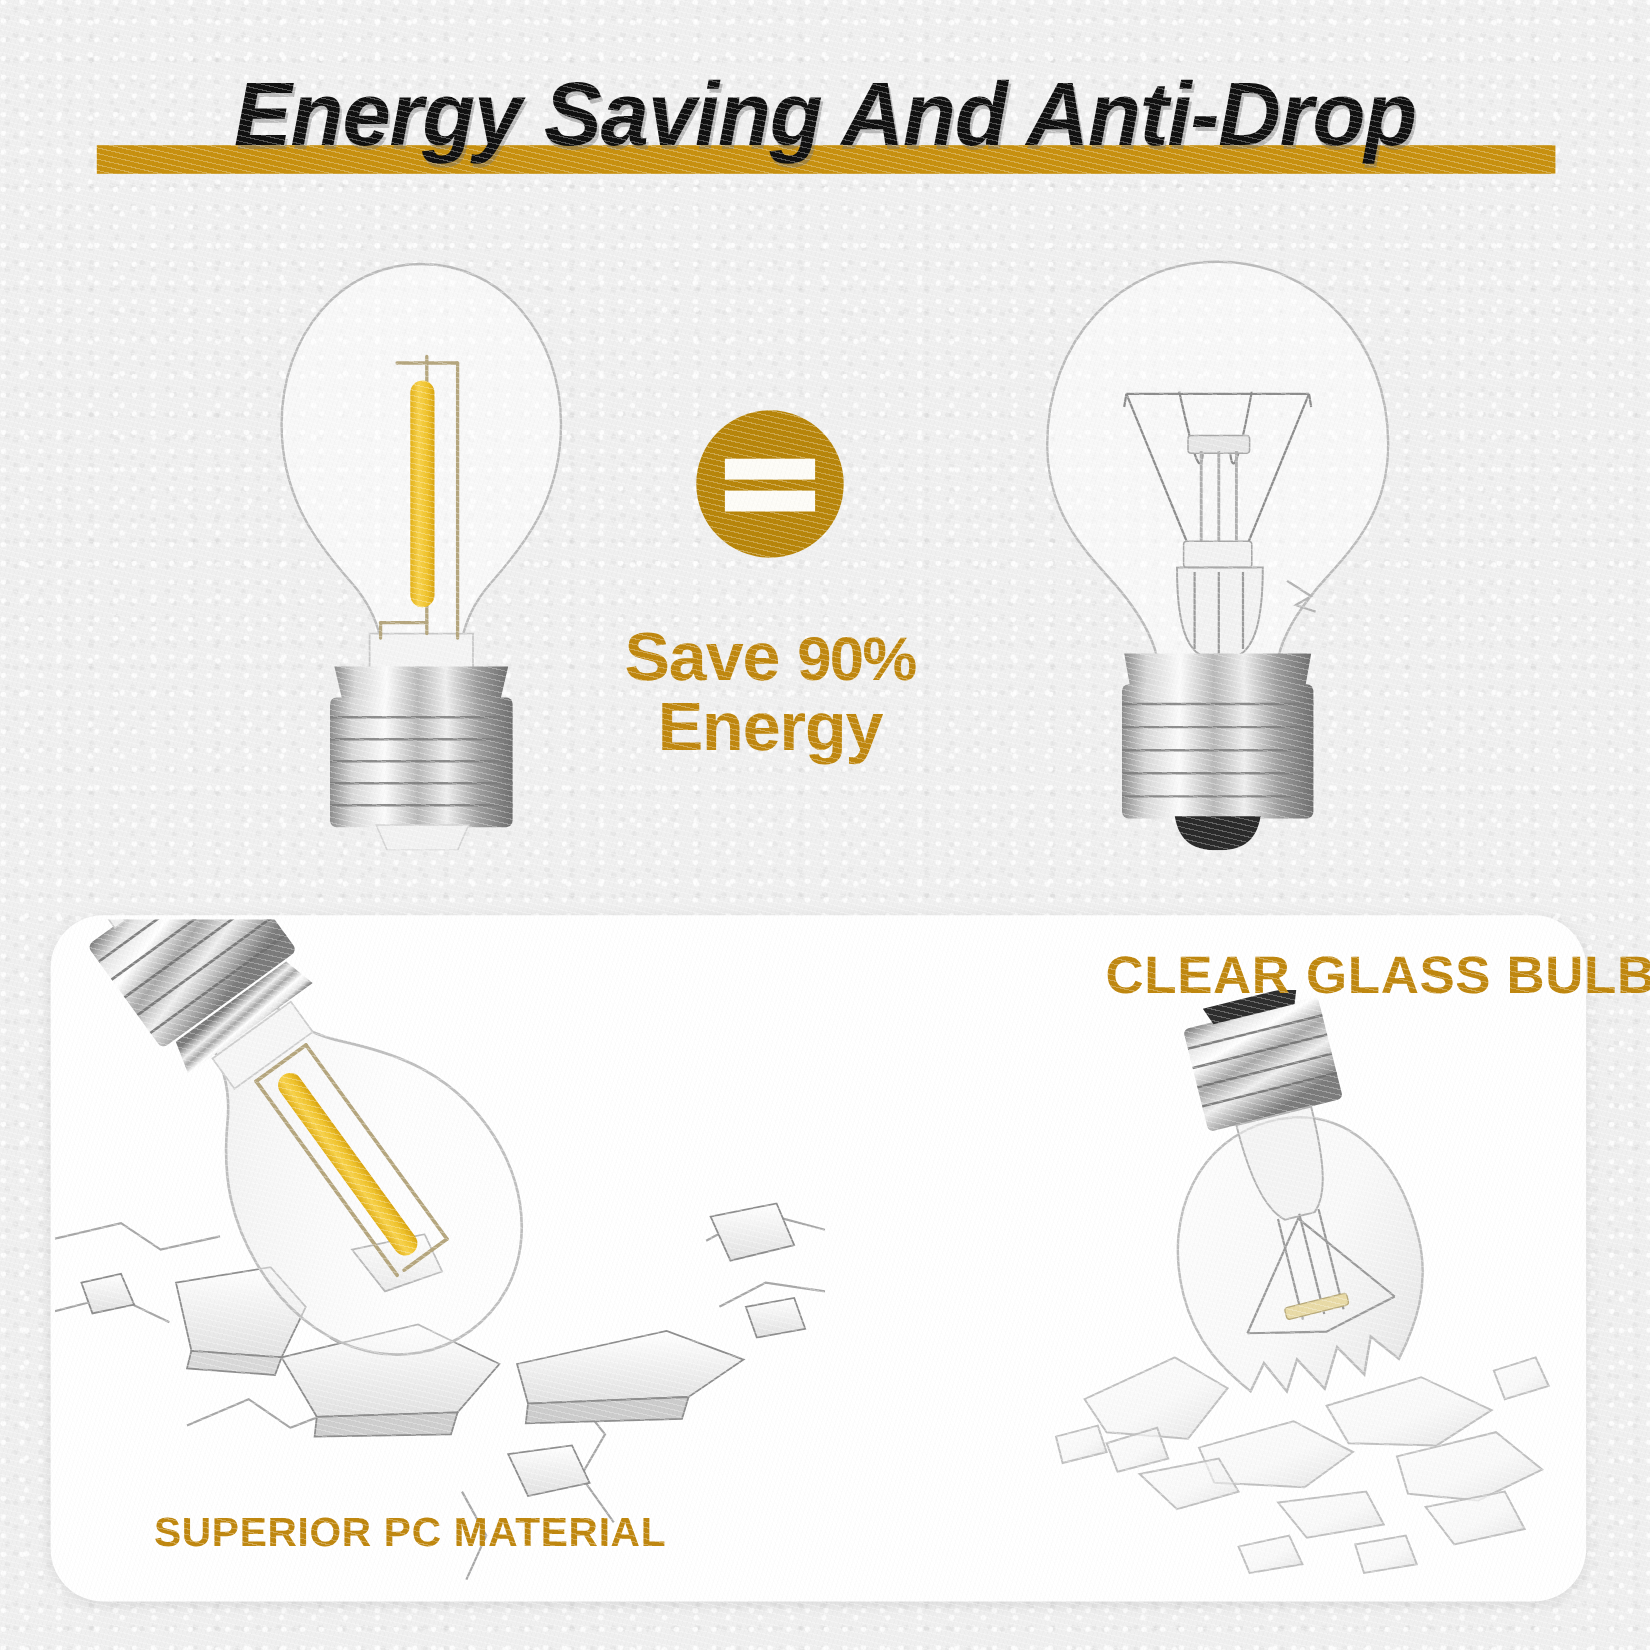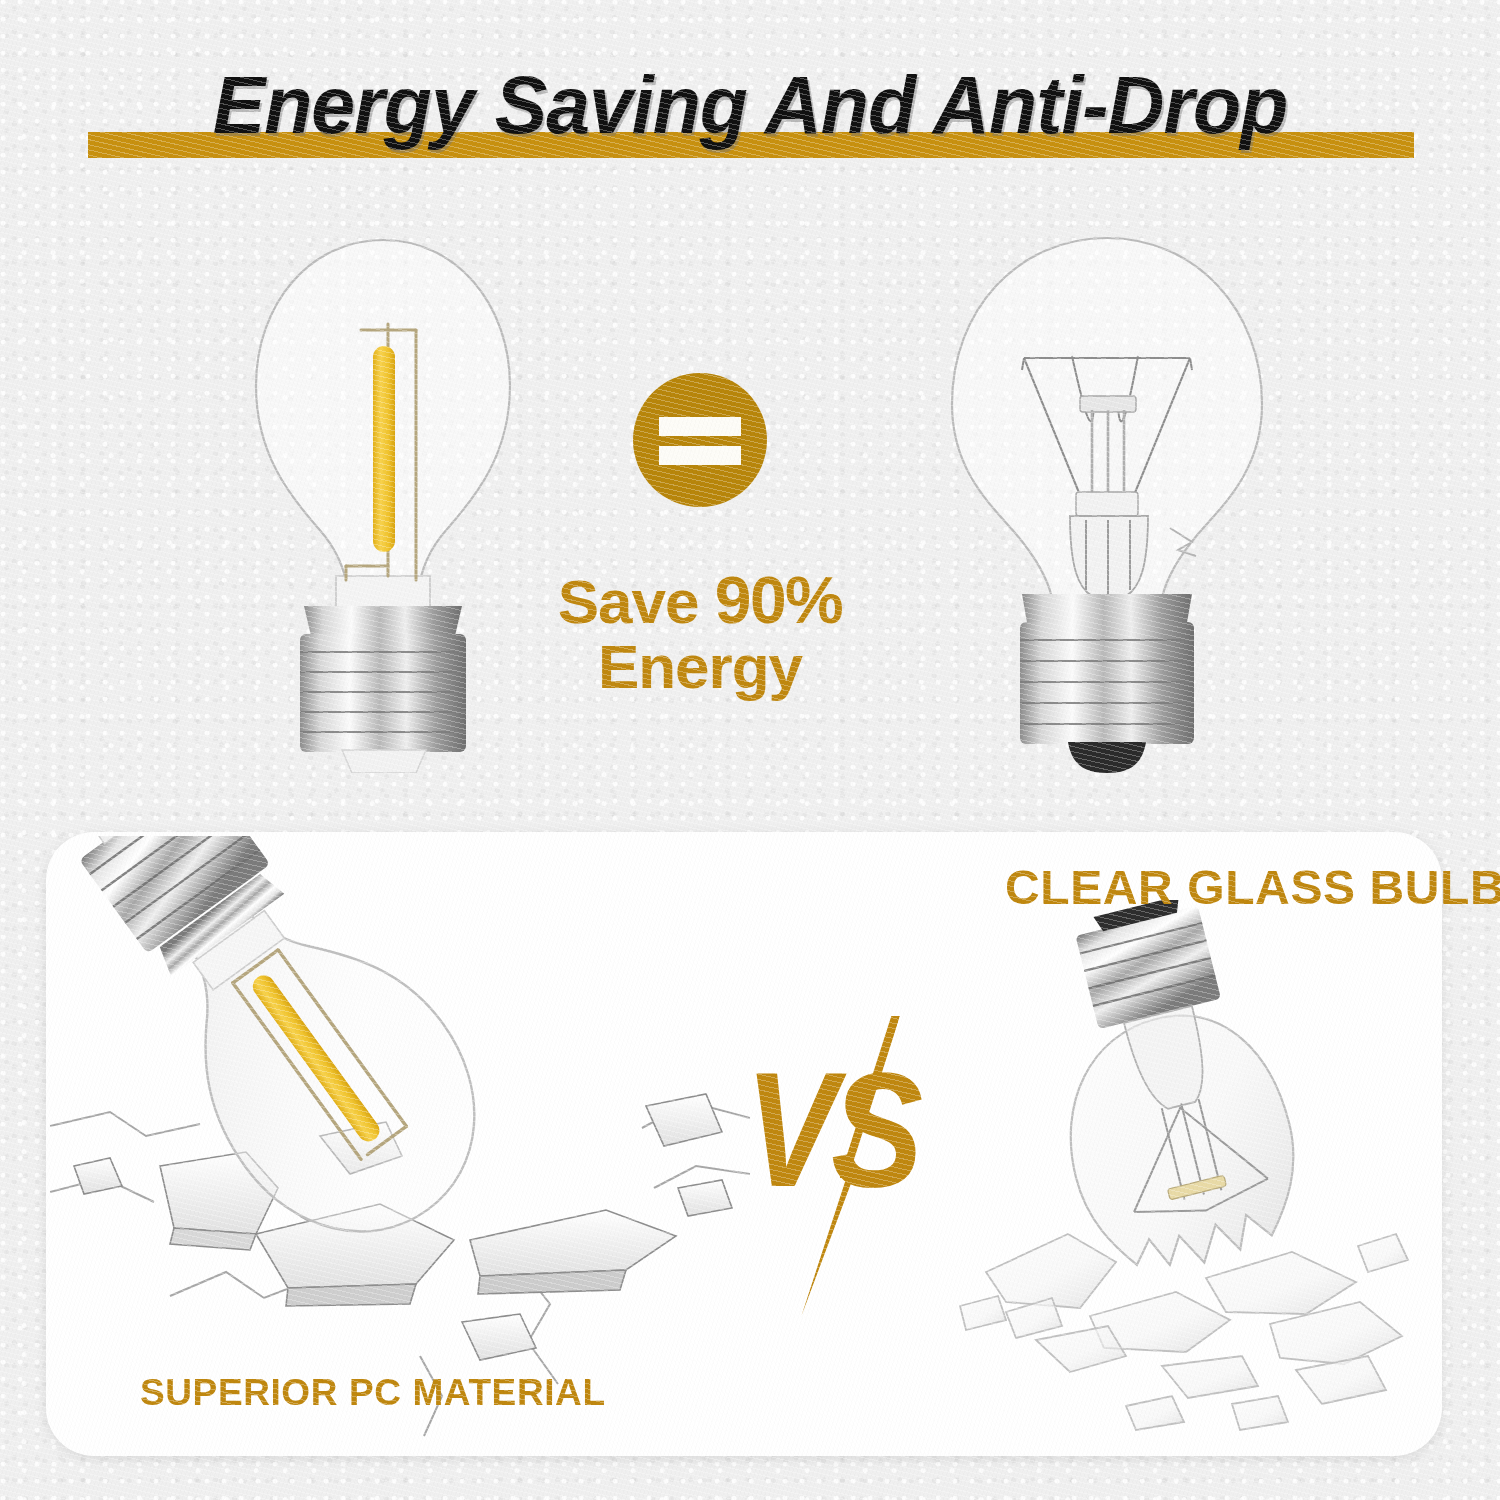--- a/index.html
+++ b/index.html
@@ -52,21 +52,21 @@
   }
   #eq-circle .bar{position:absolute;left:26px;width:82px;height:19px;background:#fdfcf7;}
   #eq-circle .bar.b1{top:44px;}
   #eq-circle .bar.b2{top:73px;}
 
   #save-text{
     position:absolute;left:480px;top:566px;width:440px;text-align:center;
     color:#c08810;line-height:1.04;
   }
   #save-line1{font-size:62px;font-weight:bold;letter-spacing:-1px;white-space:nowrap;}
-  #save-line1 .pct{font-size:66px;font-weight:bold;letter-spacing:-1.5px;}
+  #save-line1 .pct{font-size:56px;font-weight:bold;letter-spacing:-1.5px;}
   #save-line2{font-size:62px;font-weight:bold;letter-spacing:-1px;}
 
   
   .bulb{position:absolute;}
   .glass-outline{
     fill:rgba(255,255,255,.55);
     stroke:#bcbcbc;stroke-width:2.2;
   }
 
   
@@ -305,24 +305,20 @@
             <path d="M154 -40 H306"></path>
             <path d="M154 -20 H306"></path>
           <path d="M154 0 H306"></path>
             <path d="M154 20 H306"></path>
         </g>
         <path fill="#f0f0f0" stroke="#d0d0d0" stroke-width="1.4" d="M184 -100 H276 V-76 H184 Z"></path>
       </g>
     </g>
   </svg>
 
-  <div id="vs-wrap">
-    <div id="vs-text">VS</div>
-    <div id="bolt-main" class="bolt"></div>
-  </div>
 
   <svg style="position:absolute;left:940px;top:900px;" width="470" height="540" viewBox="0 0 470 540">
     <defs>
       <linearGradient id="shardG" x1="0" y1="0" x2="1" y2="1">
         <stop offset="0%" stop-color="#ffffff" stop-opacity=".98"></stop>
         <stop offset="55%" stop-color="#f4f4f4" stop-opacity=".55"></stop>
         <stop offset="100%" stop-color="#dcdcdc" stop-opacity=".85"></stop>
       </linearGradient>
     </defs>
 

